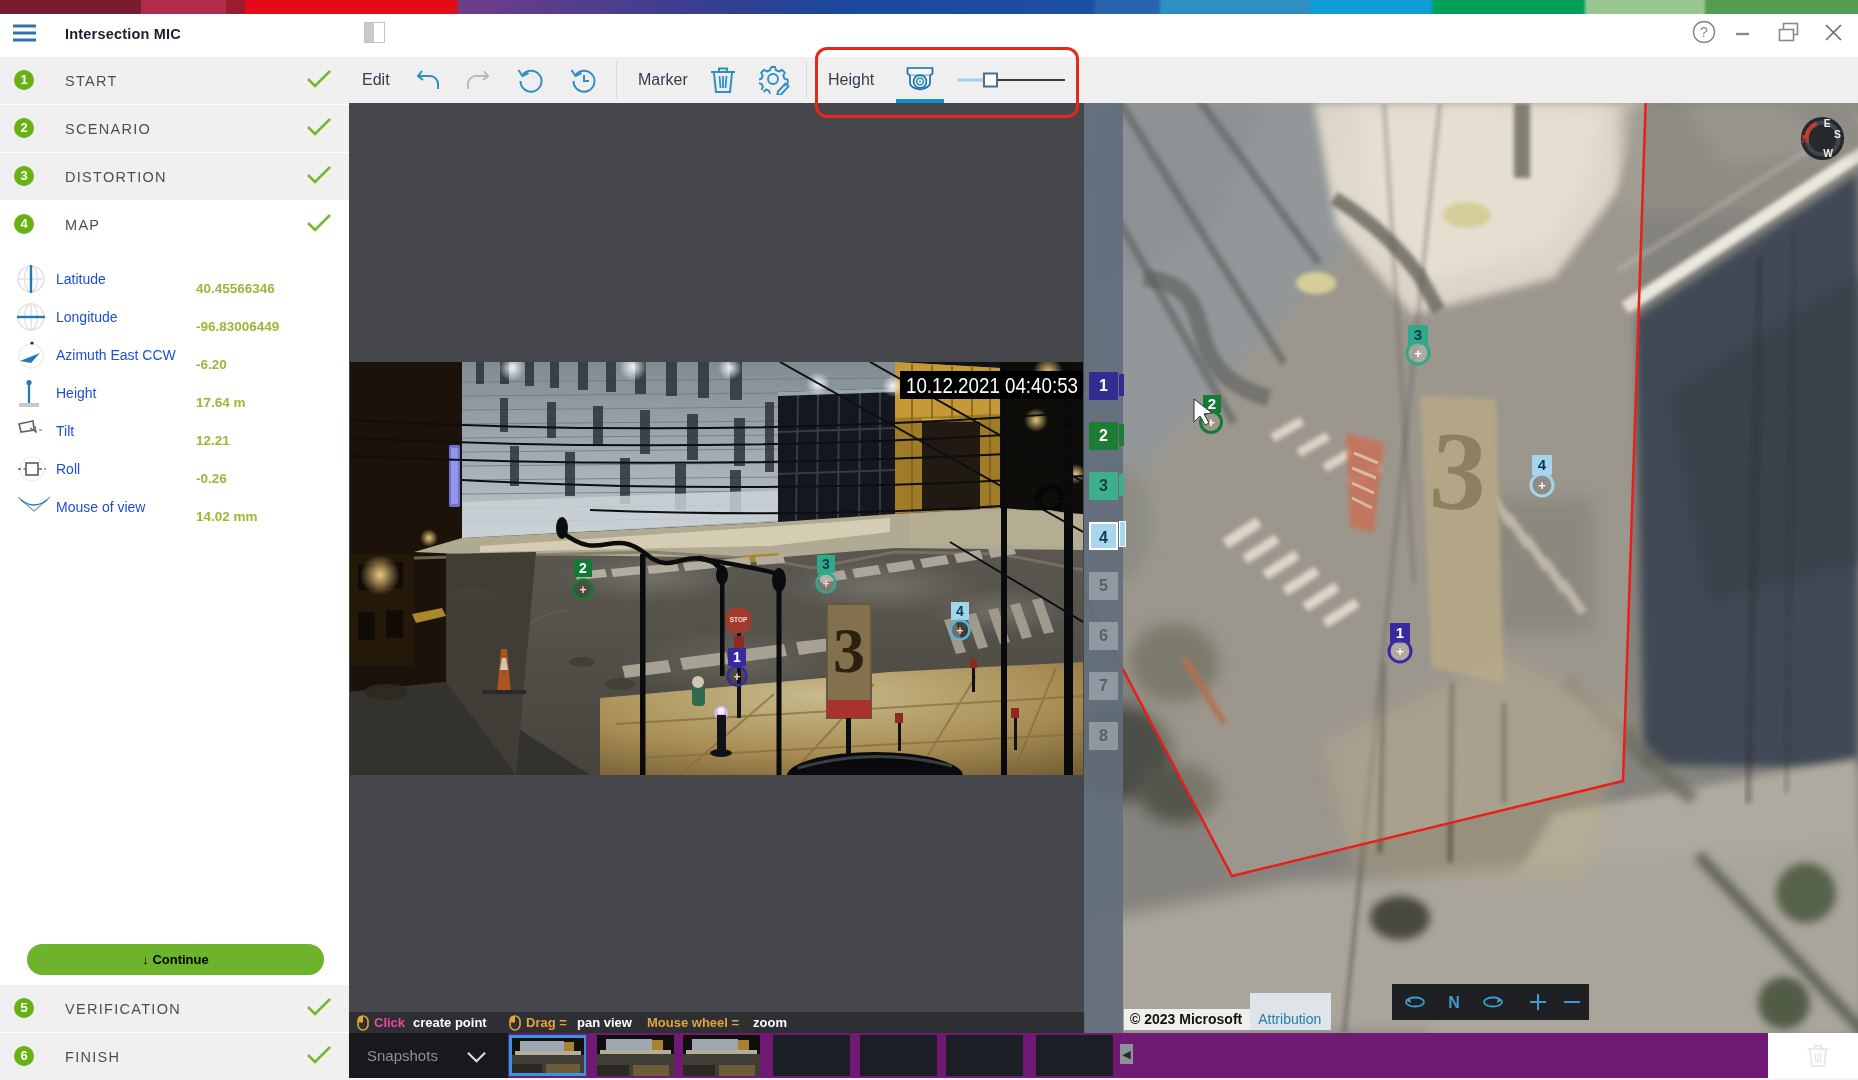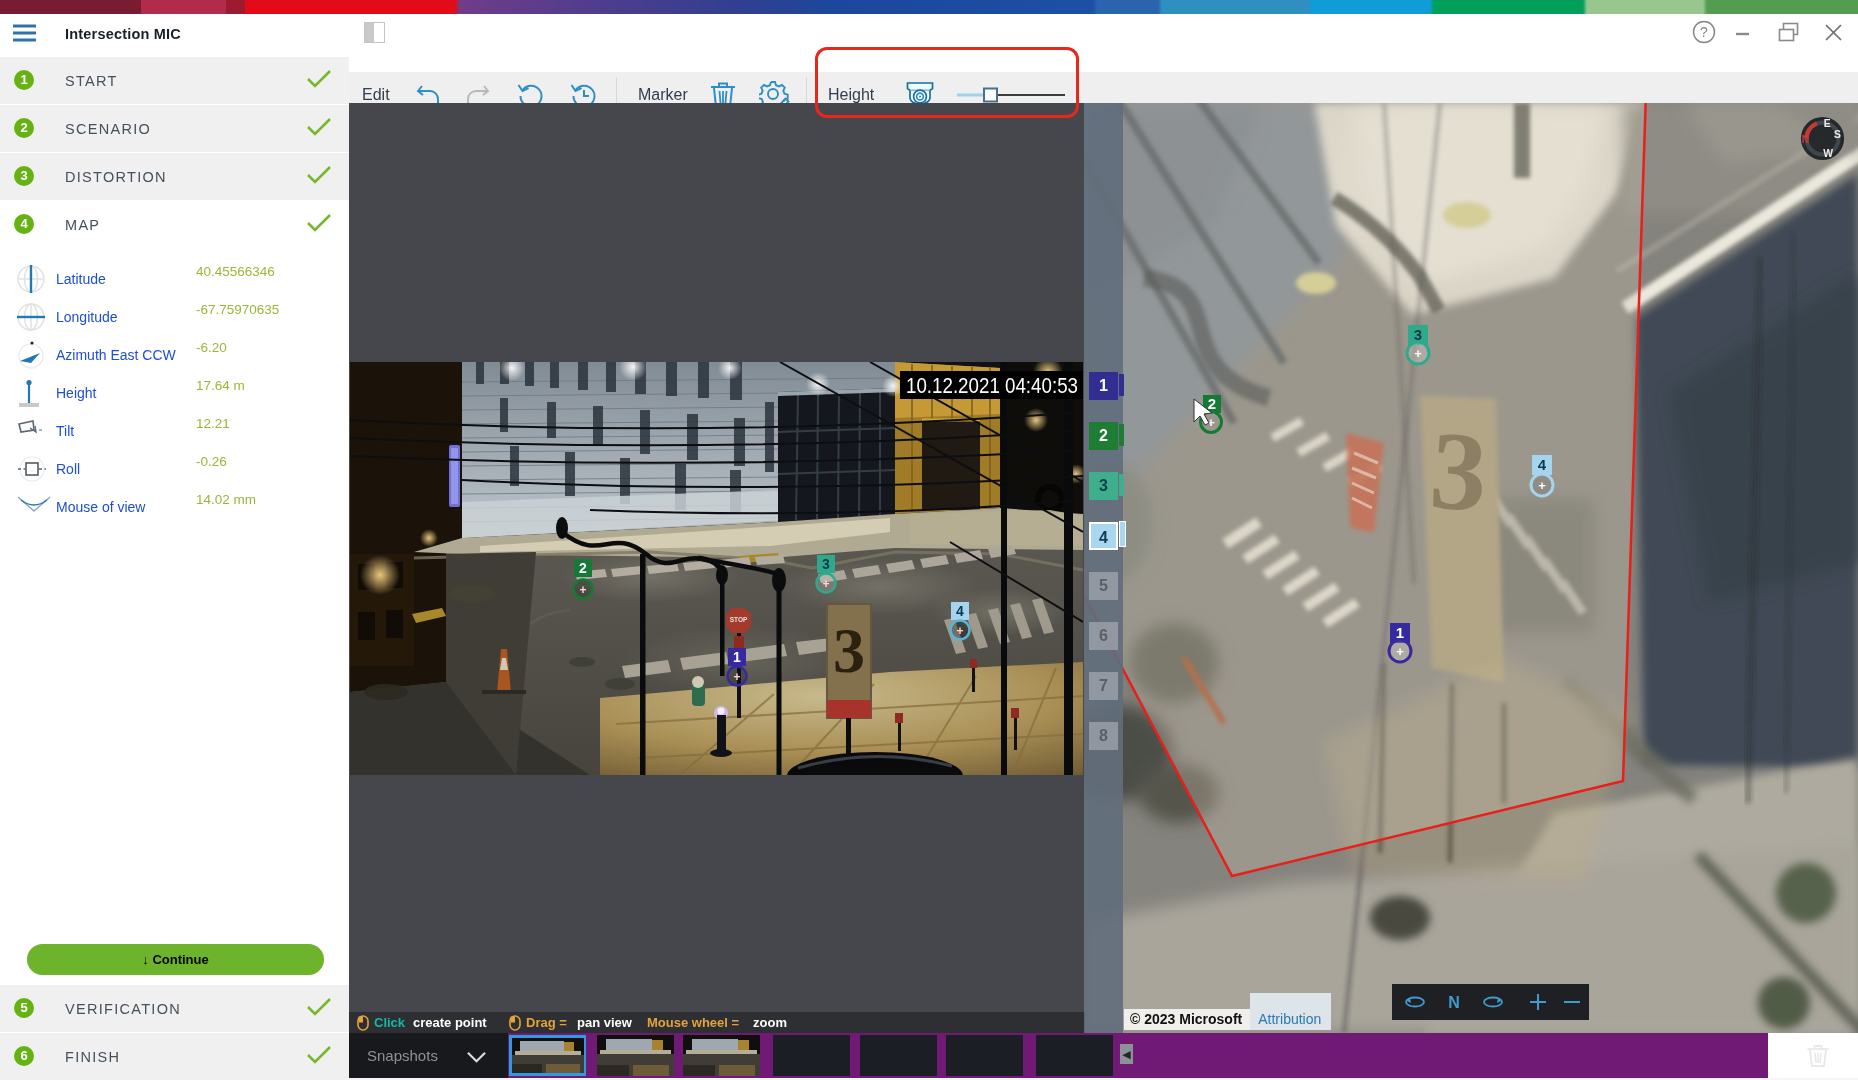--- a/index.html
+++ b/index.html
@@ -31,26 +31,26 @@
 #sidebar { left:0; top:57px; width:349px; height:1023px; background:#fff; }
 .steprow { position:absolute; left:0; width:349px; height:47px; background:#f0f0f1; }
 .stepnum { position:absolute; left:14px; top:13px; width:20px; height:20px; border-radius:50%;
   background:#65b212; color:#fff; font-size:13px; font-weight:bold; text-align:center; line-height:20px;}
 .steplabel { position:absolute; left:65px; top:16px; font-size:14.5px; color:#46505a; letter-spacing:1.3px;}
 .stepcheck { position:absolute; left:306px; top:12px; }
 
 .detrow { position:absolute; left:0; width:349px; height:38px; }
 .deticon { position:absolute; left:16px; top:4px; }
 .detlabel { position:absolute; left:56px; top:11px; font-size:14px; color:#1d4ed8; }
-.detvalue { position:absolute; left:196px; top:4px; font-size:13.5px; color:#9ab737; }
+.detvalue { position:absolute; left:196px; top:21px; font-size:13.5px; color:#9ab737;font-weight:bold; }
 
 #continue { left:27px; top:887px; width:297px; height:31px; border-radius:16px;
   background:#6db32b; color:#000000; font-size:13px; font-weight:bold; text-align:center; line-height:31px; }
 
-#toolbar { left:349px; top:72px; width:1509px; height:46px; background:#efeff0; }
+#toolbar { left:349px; top:57px; width:1509px; height:46px; background:#efeff0; }
 .tbtext { position:absolute; top:14px; font-size:16px; color:#303e4d; }
 .tbsep { position:absolute; top:5px; width:1px; height:36px; background:#d8d8d8; }
 #tab-underline { position:absolute; left:547px; top:42px; width:48px; height:4px; background:#0d92d2; }
 
 #redbox { left:815px; top:47px; width:264px; height:71px; border:3px solid #e6281c; border-radius:12px; background:transparent; z-index:30;}
 
 #camcol { left:349px; top:103px; width:736px; height:909px; background:#45474c; }
 #photo { left:1px; top:259px; width:733px; height:413px; }
 
 #statusbar { left:349px; top:1012px; width:736px; height:21px; background:#2d2f33;
@@ -148,21 +148,21 @@
         <div class="detvalue">40.45566346</div>
       </div>
   <div class="detrow" style="top:241px">
     <svg class="deticon" width="30" height="30" viewBox="0 0 30 30">
       <circle cx="15" cy="15" r="13" fill="none" stroke="#e2e2e2" stroke-width="1.5"></circle>
       <ellipse cx="15" cy="15" rx="6.5" ry="13" fill="none" stroke="#e2e2e2" stroke-width="1.5"></ellipse>
       <line x1="15" y1="1" x2="15" y2="29" stroke="#e2e2e2" stroke-width="1.5"></line>
       <line x1="1" y1="15" x2="29" y2="15" stroke="#2079b4" stroke-width="2.4"></line>
     </svg>
     <div class="detlabel">Longitude</div>
-        <div class="detvalue">-67.75970635</div>
+        <div class="detvalue">-96.83006449</div>
       </div>
   <div class="detrow" style="top:279px">
     <svg class="deticon" width="30" height="30" viewBox="0 0 30 30">
       <circle cx="15" cy="16" r="12" fill="none" stroke="#ececec" stroke-width="1.3"></circle>
       <circle cx="16" cy="3" r="1.6" fill="#1d2b36"></circle>
       <path d="M4 21 L24 13 L15 23 Z" fill="#2079b4"></path>
     </svg>
     <div class="detlabel">Azimuth East CCW</div>
         <div class="detvalue">-6.20</div>
       </div>
@@ -736,21 +736,21 @@
   </svg>
 </div>
 <div id="attrib" class="abs">
   <span style="background:#f1efeb;color:#111;font-weight:bold;padding:2px 8px 3px 6px;">© 2023 Microsoft</span><span style="background:#dde4ea;color:#2a7ab0;padding:18px 10px 3px 8px;">Attribution</span>
 </div>
 <div id="statusbar" class="abs">
   <svg class="abs" style="left:8px;top:3px" width="12" height="16" viewBox="0 0 12 16">
     <rect x="1" y="1" width="10" height="14" rx="5" fill="none" stroke="#e3a33c" stroke-width="1.6"></rect>
     <rect x="1.5" y="1.5" width="4.5" height="6" fill="#e3a33c"></rect>
   </svg>
-  <span style="position:absolute;left:25px;color:#14b8a6">Click</span>
+  <span style="position:absolute;left:25px;color:#ec4899">Click</span>
   <span style="position:absolute;left:64px;color:#fff">create point</span>
   <svg class="abs" style="left:160px;top:3px" width="12" height="16" viewBox="0 0 12 16">
     <rect x="1" y="1" width="10" height="14" rx="5" fill="none" stroke="#e3a33c" stroke-width="1.6"></rect>
     <rect x="1.5" y="1.5" width="4.5" height="6" fill="#e3a33c"></rect>
   </svg>
   <span style="position:absolute;left:177px;color:#e3a33c">Drag =</span>
   <span style="position:absolute;left:228px;color:#fff">pan view</span>
   <span style="position:absolute;left:298px;color:#e3a33c">Mouse wheel =</span>
   <span style="position:absolute;left:404px;color:#fff">zoom</span>
 </div>

